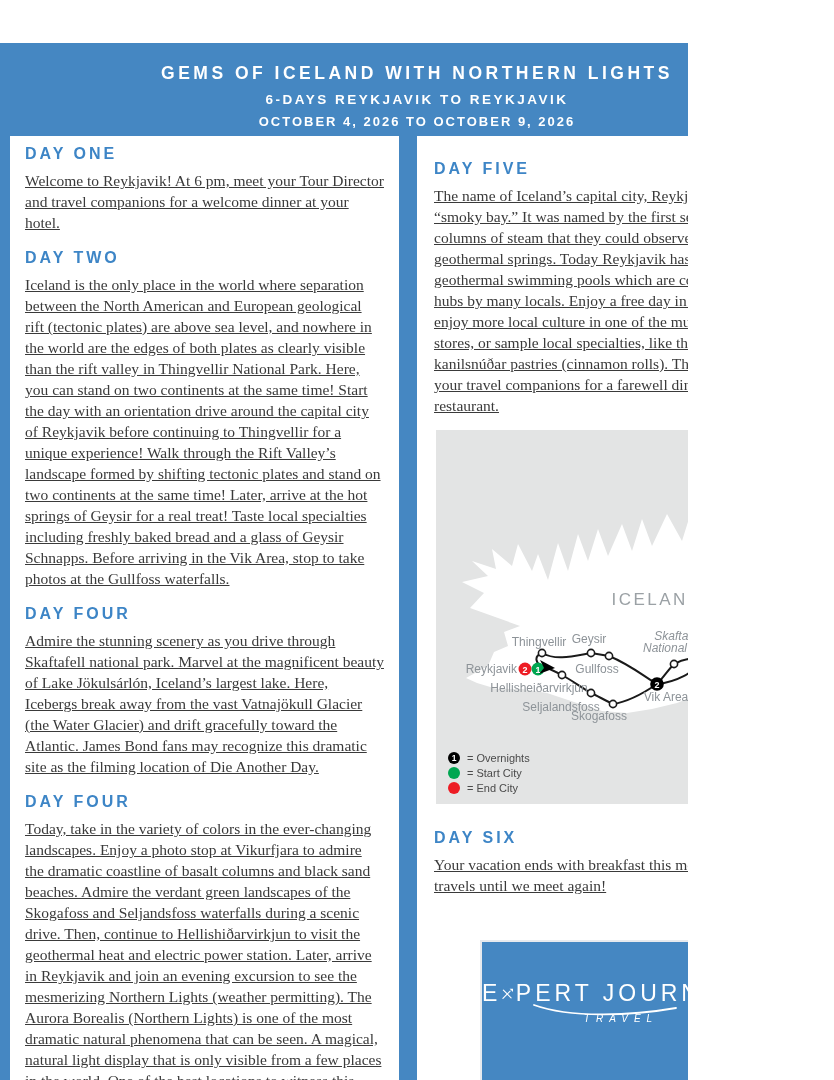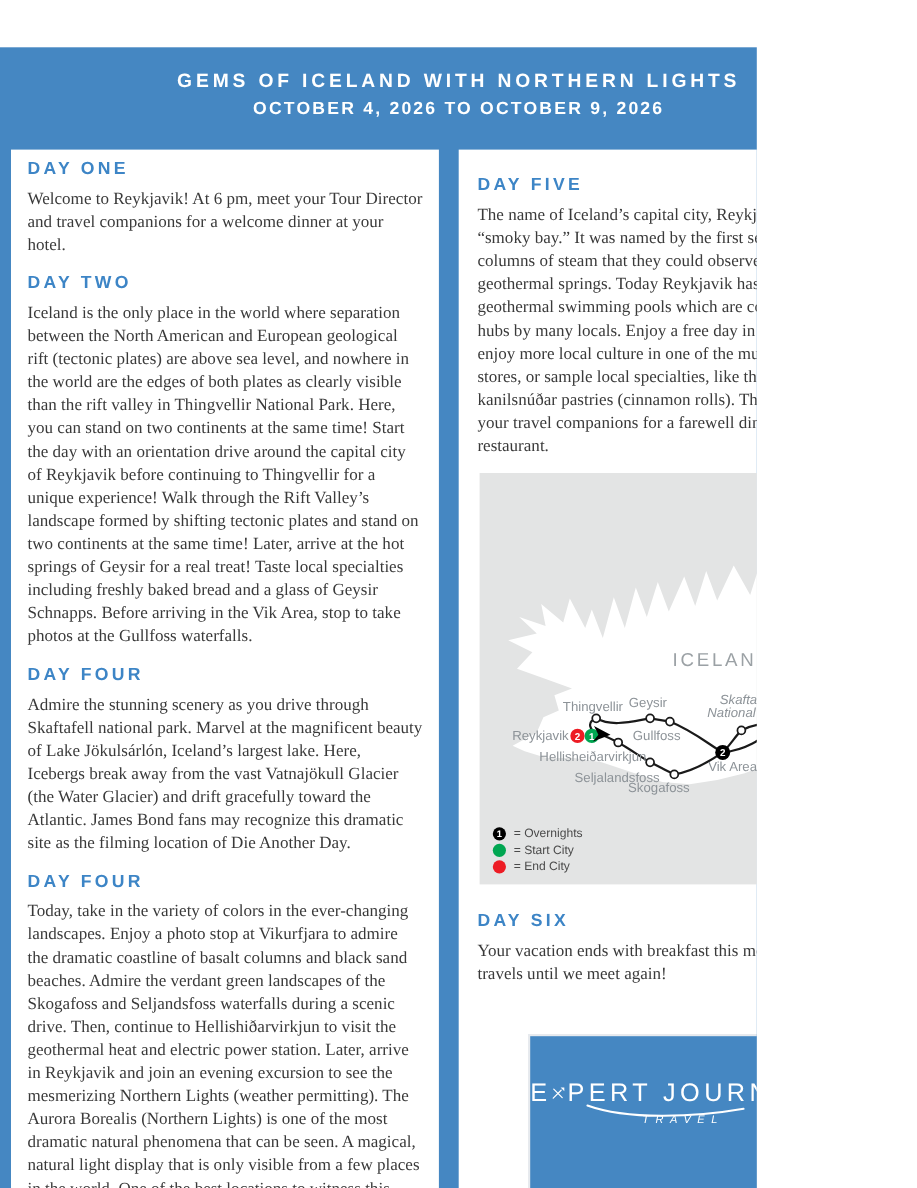--- a/index.html
+++ b/index.html
@@ -6,37 +6,38 @@
   .page {
     position:relative; width:688px; height:1080px;
     background:#4587c2; overflow:hidden;
     font-family:"Liberation Sans", sans-serif;
     margin-top:43px;
   }
   
   .header { position:absolute; top:0; left:0; width:834px; height:93px; text-align:center; color:#ffffff; }
   .header .title { margin-top:20px; font-size:17.5px; font-weight:bold; letter-spacing:3.5px; }
   .header .subtitle { margin-top:8px; font-size:13.5px; font-weight:bold; letter-spacing:2.5px; }
-  .header .dates { margin-top:7px; font-size:16px; font-weight:bold; letter-spacing:2px; }
+  .header .dates { margin-top:7px; font-size:13px; font-weight:bold; letter-spacing:2px; }
 
   
   .panel { position:absolute; top:93px; background:#ffffff; }
   .panel-left  { left:10px;  width:389px; height:969px; padding:0; box-sizing:border-box; }
   .panel-right { left:417px; width:407px; height:969px; padding:0; box-sizing:border-box; }
   .panel-inner-l { padding:9px 15px 0 15px; }
   .panel-inner-r { padding:24px 16px 0 17px; }
 
   h2.day {
     margin:16px 0 0 0; color:#3d85c6; font-size:16px; font-weight:bold;
     letter-spacing:3px; font-family:"Liberation Sans", sans-serif;
   }
   h2.day.first { margin-top:0; }
   p.daytext {
     margin:7px 0 11px 0; color:#3a3a3a; font-size:15.5px; line-height:21px;
     font-family:"Liberation Serif", serif;
+    text-decoration:underline;
   }
 
   
   .mapwrap { position:relative; width:380px; height:374px; margin:14px 0 0 2px; background:#e3e4e4; }
   .map-legend { position:absolute; left:12px; bottom:9px; font-size:11px; color:#4a4a4a; }
   .legend-row { display:flex; align-items:center; height:15px; }
   .legend-marker {
     width:12px; height:12px; border-radius:50%; margin-right:7px;
     display:inline-flex; align-items:center; justify-content:center;
     color:#fff; font-size:8.5px; font-weight:bold; flex:0 0 12px;
@@ -62,20 +63,21 @@
 
   svg text { font-family:"Liberation Sans", sans-serif; }
 </style>
 </head>
 <body>
 
 <div class="page">
 
   <div class="header">
     <div class="title">GEMS OF ICELAND WITH NORTHERN LIGHTS</div>
+    <div class="subtitle">6-DAYS REYKJAVIK TO REYKJAVIK</div>
     <div class="dates">OCTOBER 4, 2026 TO OCTOBER 9, 2026</div>
   </div>
 
   <div class="panel panel-left">
     <div class="panel-inner-l">
       <h2 class="day first">DAY ONE</h2>
       <p class="daytext">Welcome to Reykjavik! At 6 pm, meet your Tour Director and travel companions for a welcome dinner at your hotel.</p>
       <h2 class="day">DAY TWO</h2>
       <p class="daytext">Iceland is the only place in the world where separation between the North American and European geological rift (tectonic plates) are above sea level, and nowhere in the world are the edges of both plates as clearly visible than the rift valley in Thingvellir National Park. Here, you can stand on two continents at the same time! Start the day with an orientation drive around the capital city of Reykjavik before continuing to Thingvellir for a unique experience!  Walk through the Rift Valley’s landscape formed by shifting tectonic plates and stand on two continents at the same time! Later, arrive at the hot springs of Geysir for a real treat!  Taste local specialties including freshly baked bread and a glass of Geysir Schnapps. Before arriving in the Vik Area, stop to take photos at the Gullfoss waterfalls.</p>
       <h2 class="day">DAY FOUR</h2>

